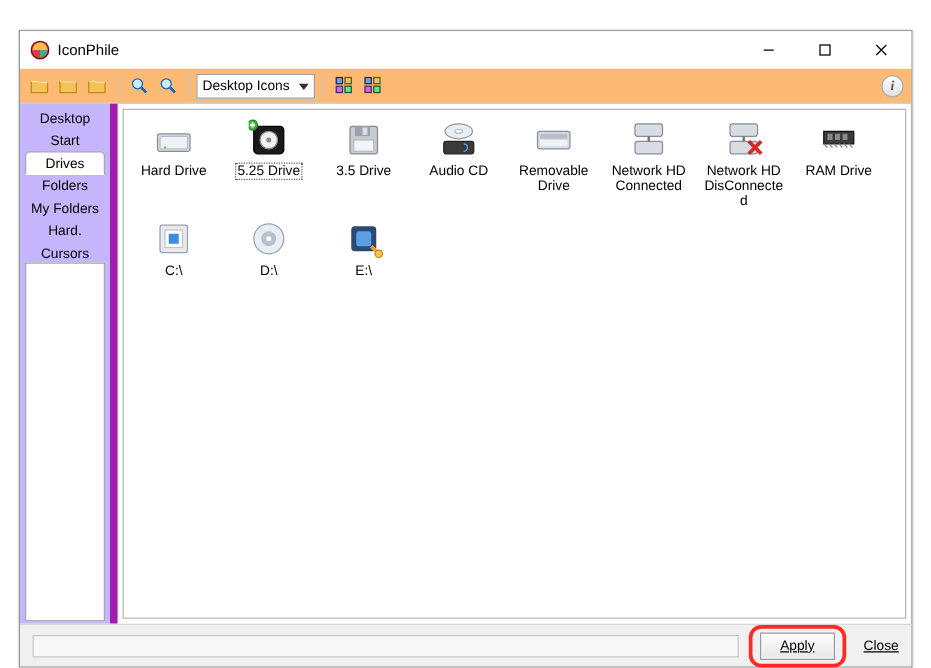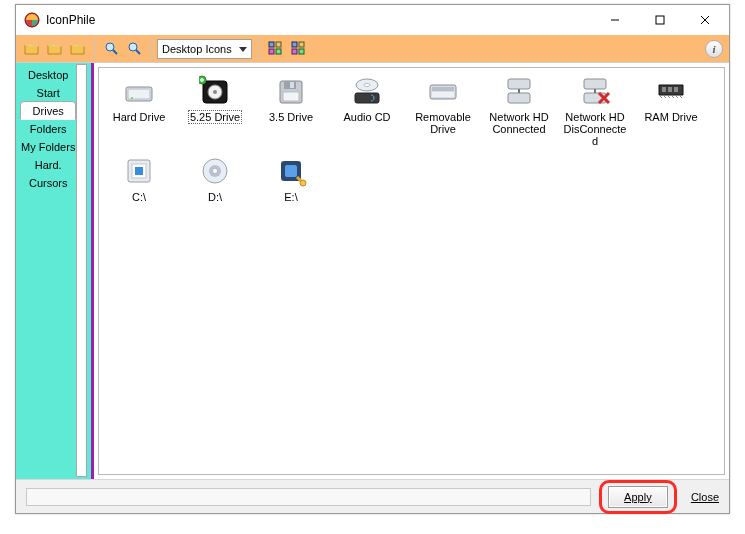--- a/index.html
+++ b/index.html
@@ -8,21 +8,21 @@
     background: #fff;
     font-family: "Segoe UI", Tahoma, Arial, sans-serif;
     font-size: 11px;
     color: #000;
     width: 745px;
     height: 534px;
     overflow: hidden;
   }
   .frame {
     position: absolute;
-    left: 15px; top: 4px;
+    left: 15px; top: 24px;
     width: 715px; height: 510px;
     border: 1px solid #999;
     background: #fff;
     box-shadow: 0 0 2px rgba(0,0,0,0.2);
     display: flex;
     flex-direction: column;
   }
   .titlebar {
     height: 30px;
     display: flex;
@@ -83,23 +83,24 @@
     font-style: italic; font-weight: bold; font-family: Georgia, serif;
     font-size: 11px; color: #555;
   }
   .body {
     flex: 1;
     display: flex;
     min-height: 0;
   }
   .sidebar {
     width: 78px;
-    background: #5eead4;
-    border-right: 3px solid #a21caf;
-    display: flex;
+    background: #c4b5fd;
+    border-right: 6px solid #a21caf;
+    display: flex;
+    flex-direction: column;
     padding: 2px 4px;
   }
   .side-tab {
     height: 19px;
     display: flex; align-items: center; justify-content: center;
     font-size: 11px;
     border: 1px solid transparent;
     border-radius: 4px 4px 0 0;
     margin-bottom: -1px;
   }

